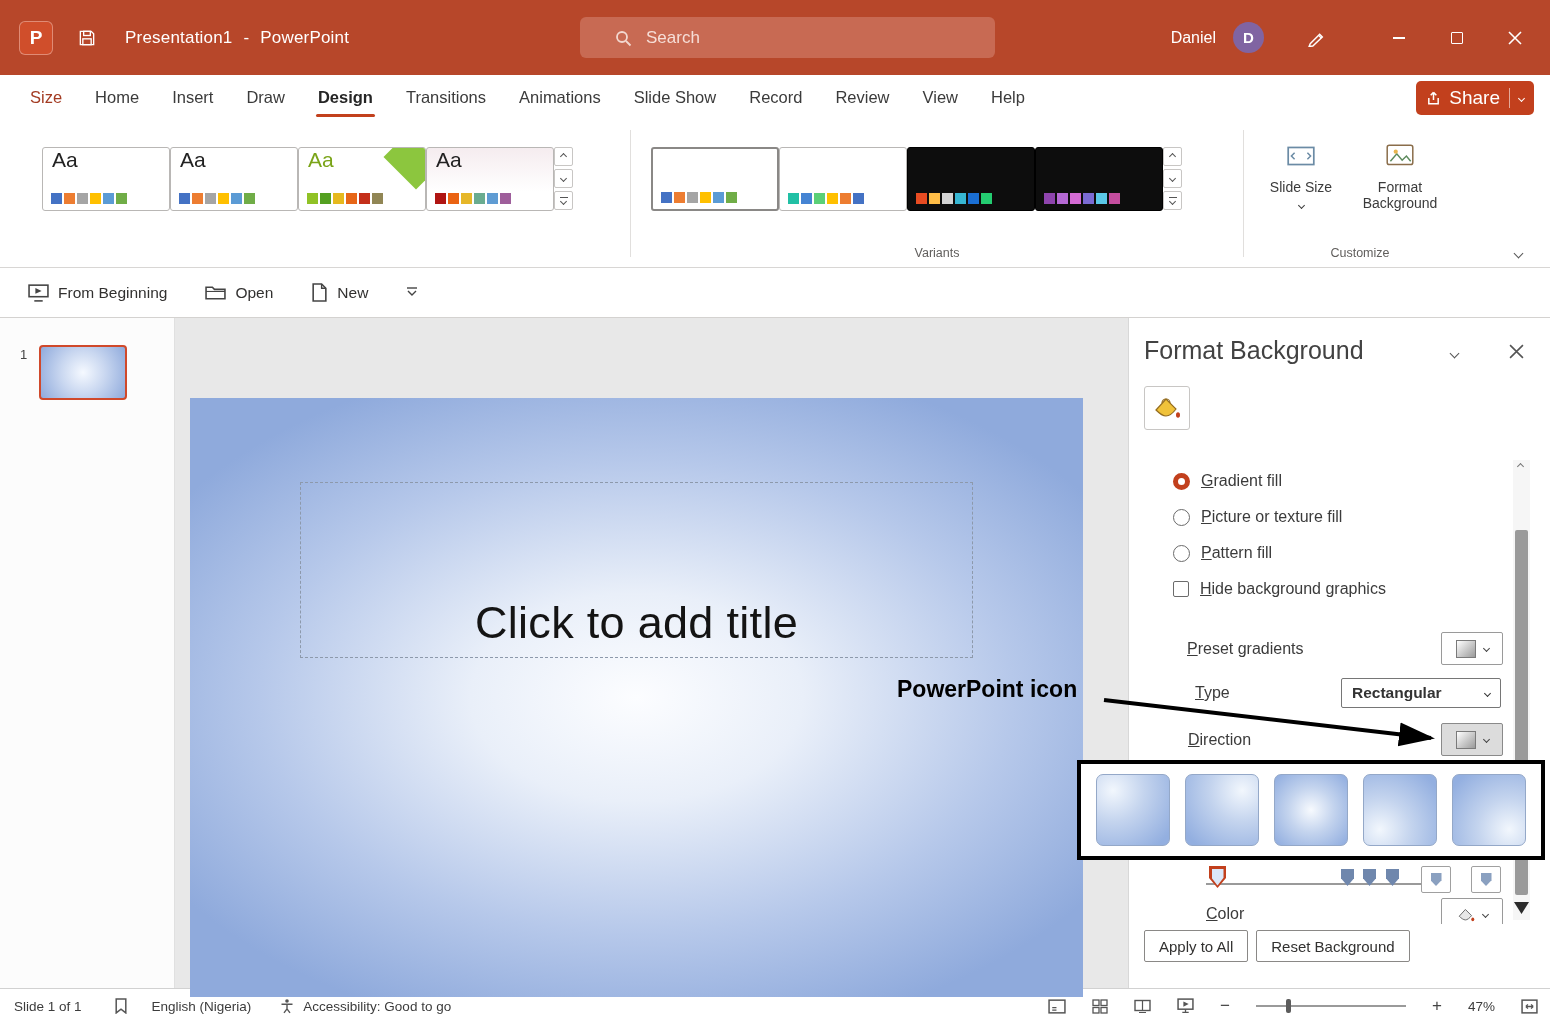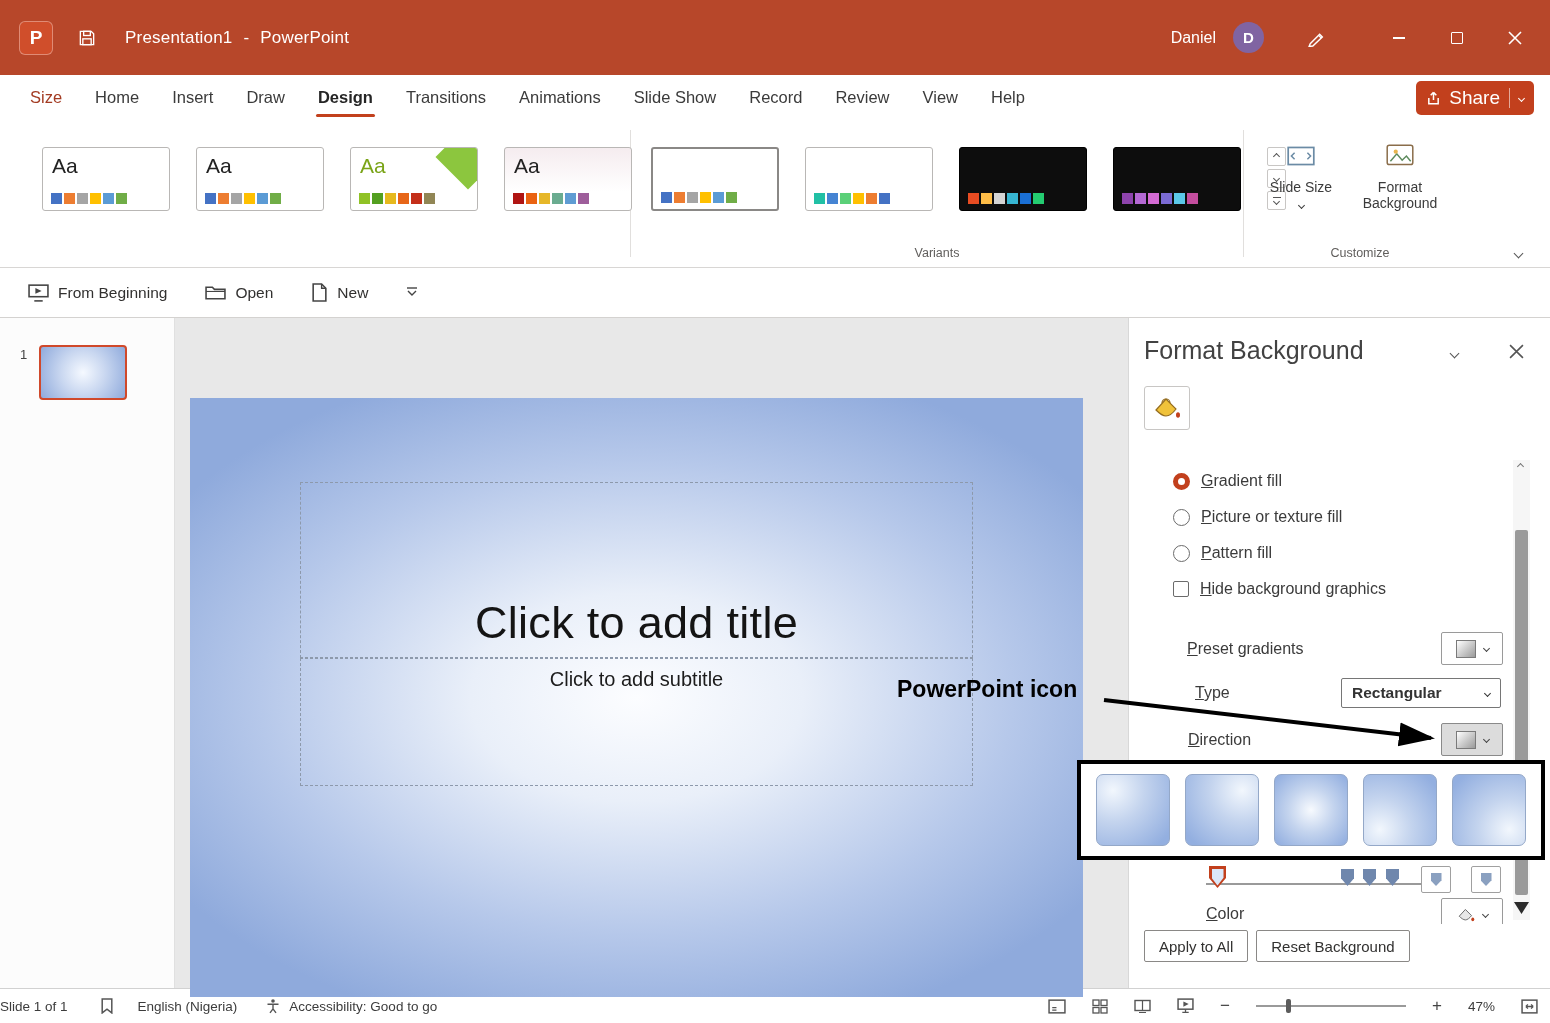--- a/index.html
+++ b/index.html
@@ -48,21 +48,21 @@
   .rgroup .content{flex:1;display:flex;align-items:flex-start;padding-top:27px;}
   .glabel{text-align:center;font-size:12.5px;color:#605e5c;padding-bottom:7px;}
   .rdivider{width:1px;background:#e1dfdd;margin:10px 0;}
   .g-themes{width:630px;}
   .g-themes .content{padding-left:42px;}
   .g-variants{width:612px;}
   .g-variants .content{padding-left:20px;}
   .g-custom{width:232px;}
   .g-custom .content{padding-left:24px;gap:16px;padding-top:20px;}
   .thumb{width:128px;height:64px;border:1px solid #b9b7b5;border-radius:3px;background:#fff;position:relative;
-         margin-right:26px;padding:6px 9px;cursor:default;flex:none;overflow:hidden;}
+         margin-right:0;padding:0 9px;cursor:default;flex:none;overflow:hidden;}
   .thumb .aa{font-size:21px;color:#222;}
   .thumb .strip{position:absolute;left:8px;bottom:6px;display:flex;gap:2px;}
   .thumb .strip i{width:11px;height:11px;display:block;}
   .thumb.facet .aa{color:#7aa418;}
   .thumb.facet::after{content:"";position:absolute;right:-14px;top:-14px;width:46px;height:46px;background:#8cc63e;transform:rotate(45deg);}
   .thumb.ion{background:linear-gradient(#f5ecef, #ffffff 70%);}
   .thumb.dark{background:#0d0d0d;border-color:#000;}
   .thumb.sel-variant{border:2px solid #8a8886;}
   .scrollcol{display:flex;flex-direction:column;gap:3px;margin-top:0;}
   .scroll-btn{width:19px;height:19px;border:1px solid #c8c6c4;border-radius:2px;background:#fff;display:grid;place-items:center;color:#555;}
@@ -160,20 +160,27 @@
   <div class="titlebar">
     <div class="pp-logo">P</div>
     <div class="tb-icon">
       <svg width="20" height="20" viewBox="0 0 24 24">
           <path d="M4 4 h13 l3 3 v13 h-16 z" fill="none" stroke="#fff" stroke-width="1.6"></path>
           <rect x="8" y="4" width="8" height="5" fill="none" stroke="#fff" stroke-width="1.6"></rect>
           <rect x="7" y="13" width="10" height="7" fill="none" stroke="#fff" stroke-width="1.6"></rect>
         </svg>
     </div>
     <div class="tb-title">Presentation1 - PowerPoint</div>
+    <div class="tb-search">
+      <svg width="18" height="18" viewBox="0 0 18 18">
+          <circle cx="8" cy="8" r="5" fill="none" stroke="#f3d8d0" stroke-width="1.8"></circle>
+          <path d="M12 12 L16.5 16.5" stroke="#f3d8d0" stroke-width="1.8"></path>
+        </svg>
+      <span>Search</span>
+    </div>
     <div class="tb-right">
       <span class="tb-user">Daniel</span>
       <span class="tb-avatar">D</span>
       <span class="tb-pen">
         <svg width="19" height="19" viewBox="0 0 18 18">
             <path d="M3 15 L12 6 l2.5 2.5 L5.5 17 L2 17.5 Z" fill="none" stroke="#fff" stroke-width="1.4"></path>
             <path d="M11 7 l2.5 2.5" stroke="#fff" stroke-width="1.2"></path>
           </svg>
       </span>
       <span class="win-btn">
@@ -399,23 +406,20 @@
         <span class="sp-num">1</span>
         <div class="mini-slide"></div>
       </div>
     </div>
 
     <div class="canvas">
       <div class="slide">
         <div class="ph ph-title">
           <span>Click to add title</span>
         </div>
-        <div class="ph ph-sub">
-          <span>Click to add subtitle</span>
-        </div>
       </div>
     </div>
 
     <div class="format-pane">
       <div class="fp-title">Format Background</div>
       <span class="fp-collapse chev"></span>
       <span class="fp-close">
         <svg width="15" height="15" viewBox="0 0 14 14">
             <path d="M1 1 L13 13 M13 1 L1 13" stroke="#555" stroke-width="1.5"></path>
           </svg>
@@ -492,21 +496,21 @@
       <div class="fp-scroll">
         <span class="up chev sm up" style="transform:rotate(-135deg);position:absolute;top:4px;left:5px;"></span>
         <div class="sthumb"></div>
         <div class="down"></div>
       </div>
     </div>
   </div>
 
   <div class="statusbar">
     <div class="sb-left">
-      <span class="sb-item" style="margin-left:0;">Slide 1 of 1</span>
+      <span class="sb-item" style="margin-left:14px;">Slide 1 of 1</span>
       <span class="sb-item" style="margin-left:32px;">
         <svg width="14" height="16" viewBox="0 0 13 15">
             <path d="M2 1 h9 v13 l-4.5 -3.5 L2 14 Z" fill="none" stroke="#555" stroke-width="1.4"></path>
           </svg>
       </span>
       <span class="sb-item" style="margin-left:24px;text-align:center;">English (Nigeria)</span>
       <span class="sb-item" style="margin-left:28px;">
         <svg width="16" height="16" viewBox="0 0 16 16">
             <circle cx="8" cy="3" r="1.8" fill="#555"></circle>
             <path d="M2.5 6.2 h11 M8 6.2 v4.6 M8 10.8 l-3 4 M8 10.8 l3 4" stroke="#555" fill="none" stroke-width="1.4"></path>

